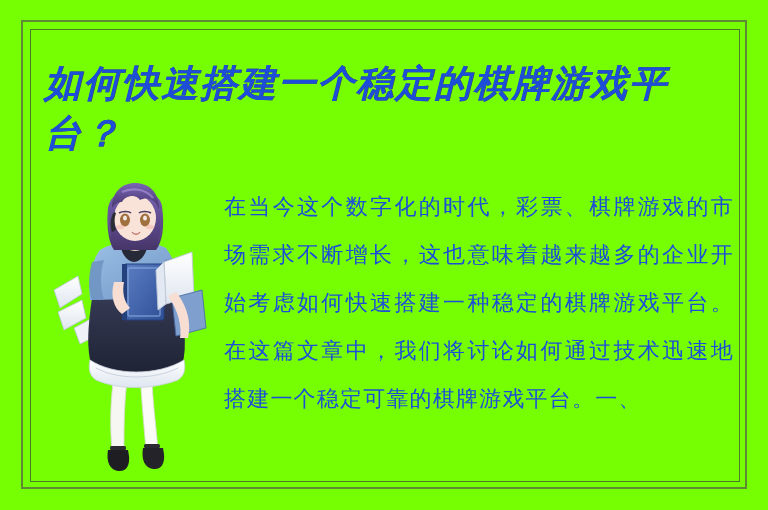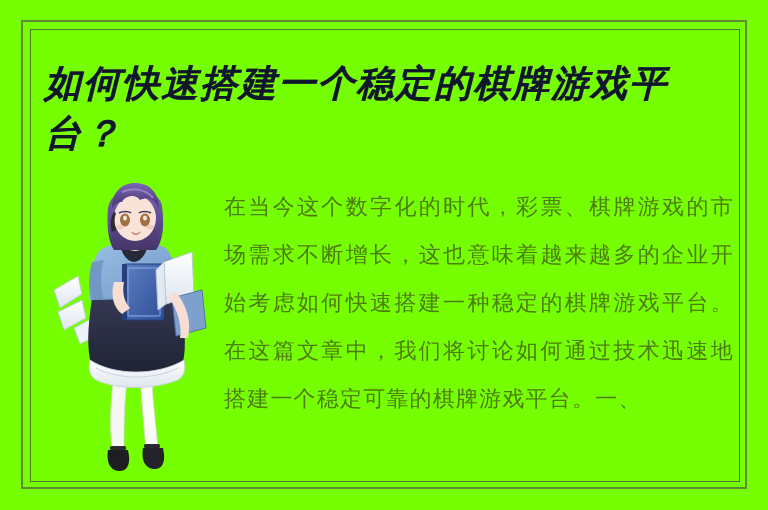--- a/index.html
+++ b/index.html
@@ -37,38 +37,38 @@
     box-sizing: border-box;
     pointer-events: none;
   }
 
   
   .title {
     position: absolute;
     left: 44px;
     top: 58px;
     width: 690px;
-    color: #0f172a;
+    color: #1d4ed8;
     font-family: "DejaVu Serif", "Liberation Serif", serif;
     font-size: 37px;
     font-weight: 700;
     font-style: italic;
     letter-spacing: 2px;
     line-height: 50px;
     text-shadow: 0.5px 0 0 #4a4a42;
     white-space: normal;
   }
 
   
   .body-copy {
     position: absolute;
     left: 224px;
     top: 183px;
     width: 510px;
-    color: #4d7c0f;
+    color: #1d4ed8;
     font-family: "DejaVu Sans", "Liberation Sans", sans-serif;
     font-size: 22px;
     line-height: 48px;
     letter-spacing: 1.2px;
     text-align: justify;
     text-align-last: left;
   }
 
   
   .figure {

